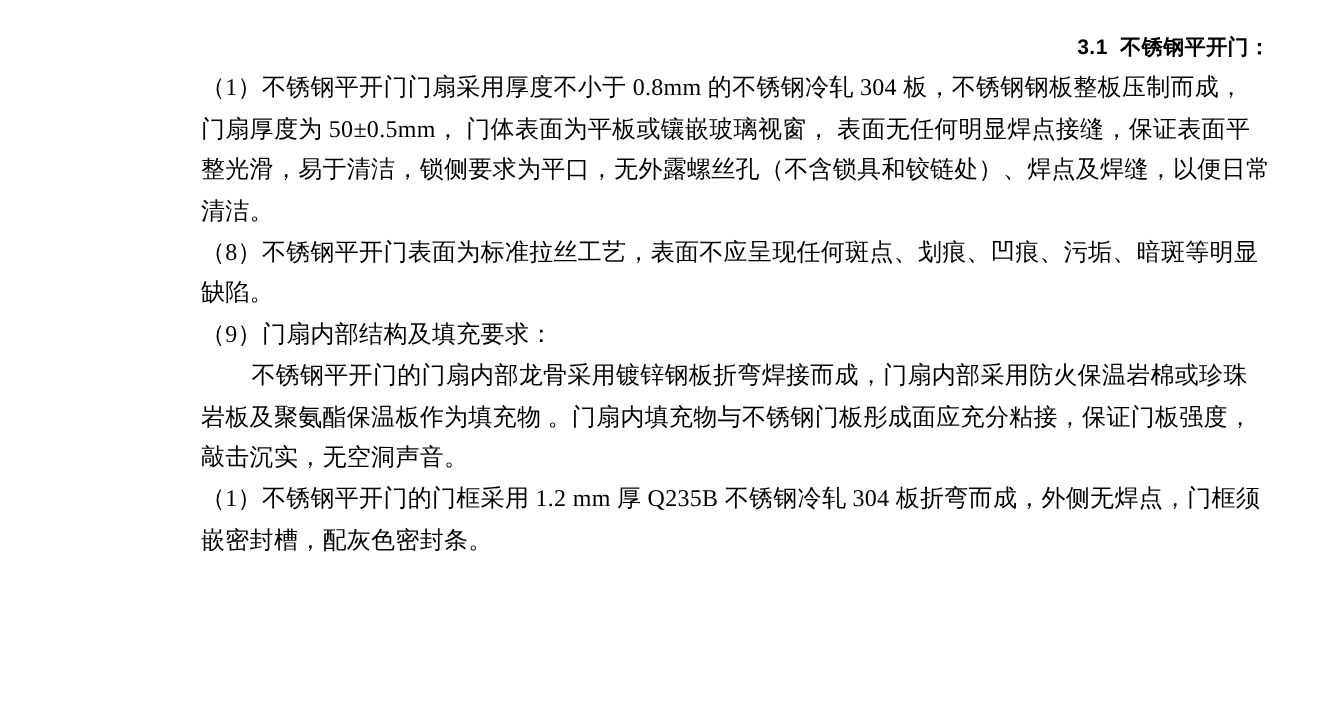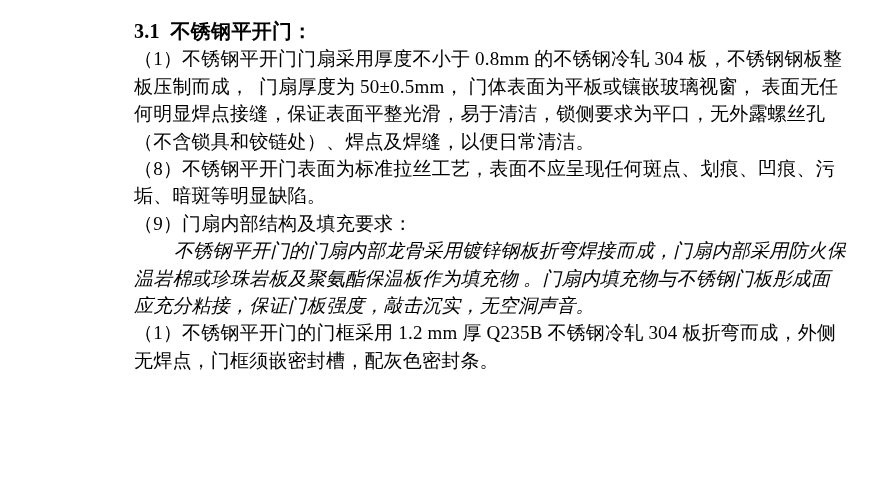--- a/index.html
+++ b/index.html
@@ -18,41 +18,41 @@
     position: relative;
     width: 887px;
     height: 484px;
     box-sizing: border-box;
     padding: 18px 40px 0 134px;
   }
   .doc-block {
     display: block;
   }
   .para {
-    font-size: 19px;
+    font-size: 16px;
     line-height: 27.4px;
     margin: 0;
     padding: 0;
     text-align: left;
     letter-spacing: 0.2px;
     white-space: pre-wrap;
     word-break: break-all;
   }
   .para.heading {
-    font-family: Liberation Serif, serif;
+    font-family: Liberation Sans, sans-serif;
     font-weight: bold;
-    font-size: 20px;
+    font-size: 14px;
     letter-spacing: 0.3px;
+    text-align: right;
   }
   .para.body-indent {
     text-indent: 0;
   }
   .para.sub-indent {
     text-indent: 2.1em;
-    font-style: italic;
   }
 </style>
 </head>
 <body>
 
 <div class="page">
   <div class="doc-block">
 
     <p class="para heading">3.1  不锈钢平开门：</p>
 

